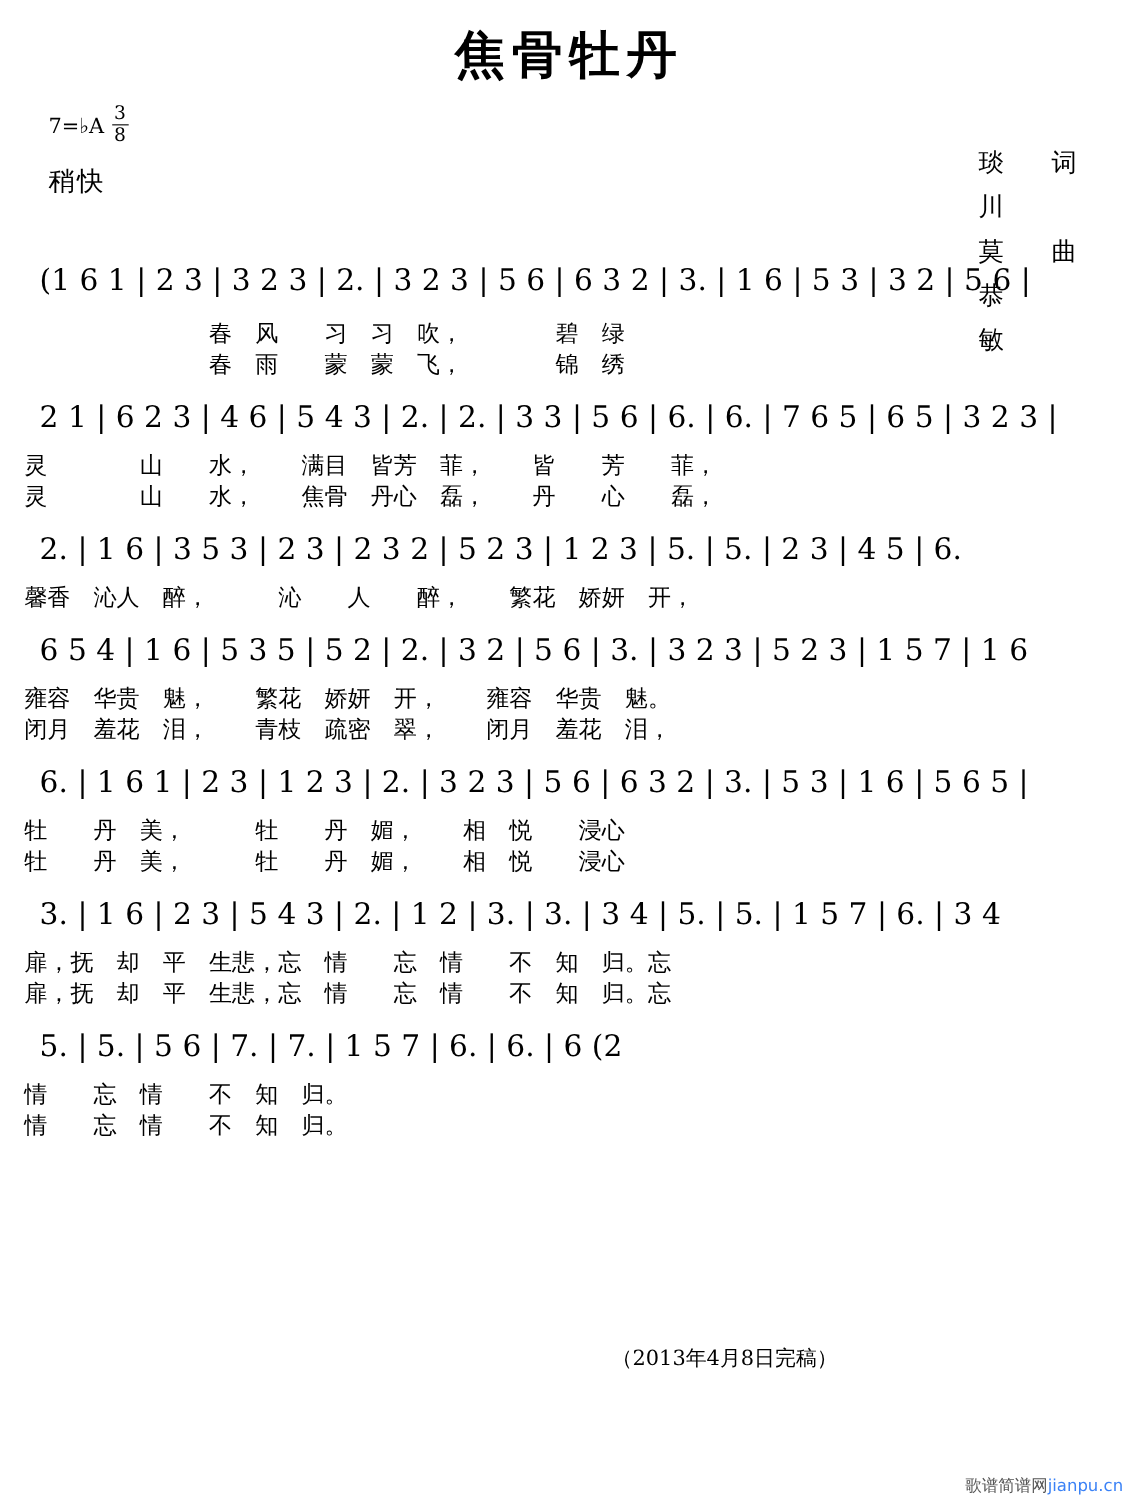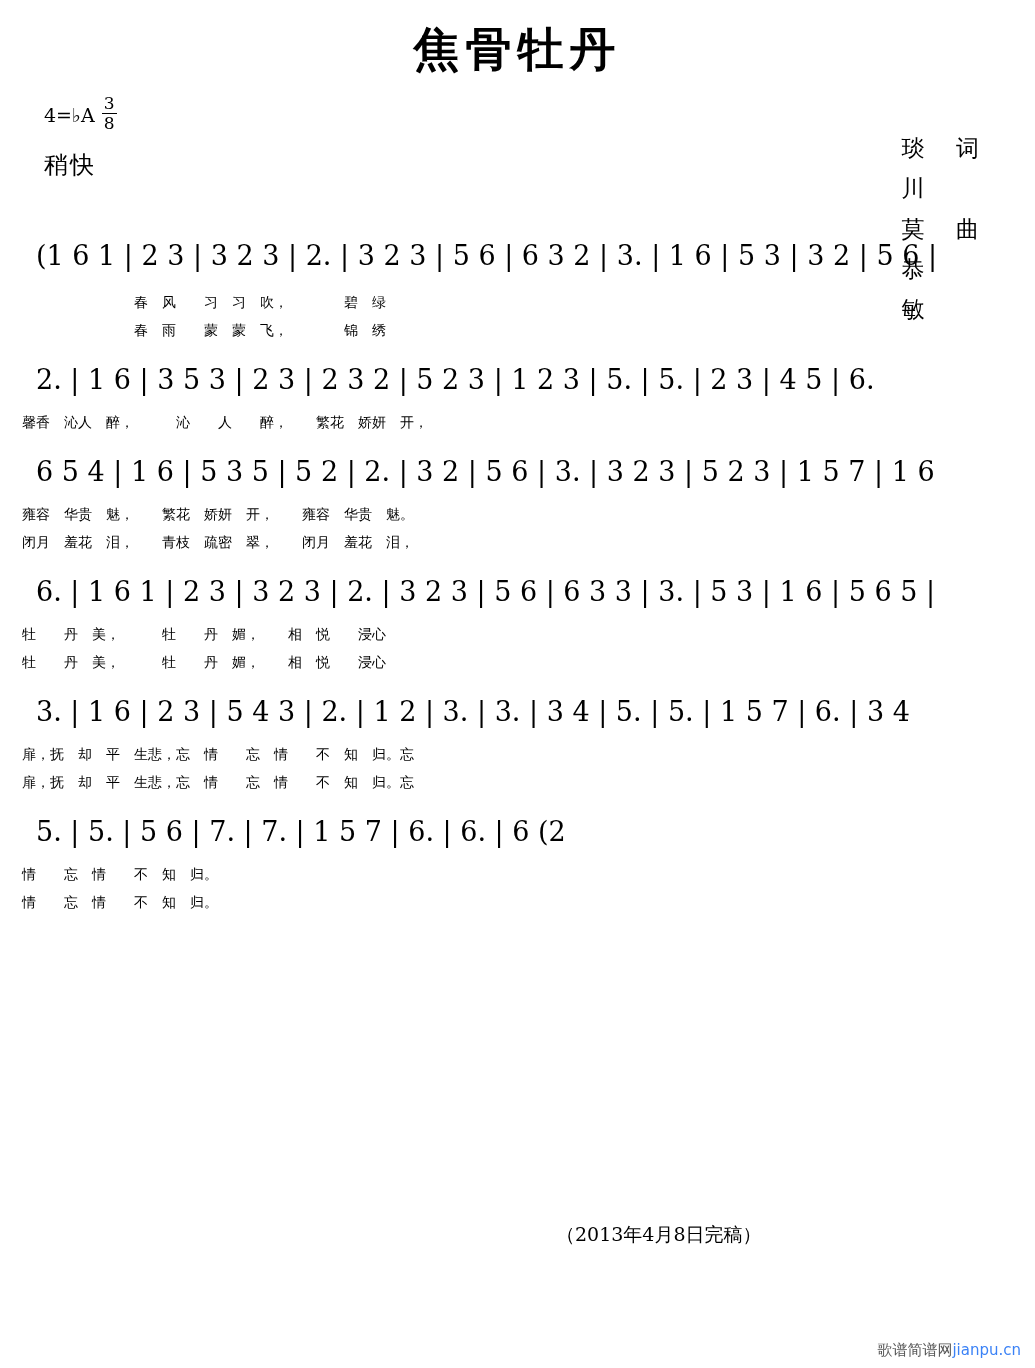--- a/index.html
+++ b/index.html
@@ -63,21 +63,21 @@
     right: 56px;
     top: 128px;
     font-family: "DejaVu Serif", serif;
     font-size: 23px;
     line-height: 1.75;
     text-align: right;
   }
   .credit-row {
     display: flex;
     justify-content: flex-end;
-    gap: 0px;
+    gap: 12px;
   }
   .credit-row span.n { display: inline-block; width: 44px; text-align: center; }
   .credit-row span.r { display: inline-block; width: 44px; text-align: right; }
 
   .systems {
     position: absolute;
     top: 228px;
     left: 0;
     width: 1035px;
   }
@@ -90,21 +90,21 @@
     height: 56px;
     font-family: "DejaVu Serif", serif;
     font-size: 27px;
     white-space: pre;
     letter-spacing: 0px;
     padding-left: 36px;
     line-height: 56px;
   }
   .lyrics {
     font-family: Liberation Serif, serif;
-    font-size: 14px;
+    font-size: 21px;
     white-space: pre;
     padding-left: 22px;
     line-height: 30px;
     letter-spacing: 0px;
   }
   .lyrics.l2 { margin-top: -2px; }
 
   .footer-note {
     position: absolute;
     left: 556px;
@@ -124,21 +124,21 @@
 </style>
 </head>
 <body>
 
 <div class="sheet">
 
   <div class="title">焦骨牡丹</div>
 
   <div class="meta-left">
     <div class="keyline">
-      <span>4=♭A</span>
+      <span>7=♭A</span>
       <span class="frac">
         <span class="num">3</span>
         <span class="den">8</span>
       </span>
     </div>
     <div class="tempo">稍快</div>
   </div>
 
   <div class="meta-right">
     <div class="credit-row">
@@ -157,34 +157,39 @@
       <div class="notes">(1 6 1 | 2 3 | 3 2 3 | 2. | 3 2 3 | 5 6 | 6 3 2 | 3. | 1 6 | 5 3 | 3 2 | 5 6 |</div>
       <div class="lyrics"></div>
       <div class="lyrics l2"></div>
     </div>
 
     <div class="system">
       <div class="lyrics">　　　　　　　　春　风　　习　习　吹，　　　　碧　绿</div>
       <div class="lyrics l2">　　　　　　　　春　雨　　蒙　蒙　飞，　　　　锦　绣</div>
     </div>
 
+    <div class="system">
+      <div class="notes">2 1 | 6 2 3 | 4 6 | 5 4 3 | 2. | 2. | 3 3 | 5 6 | 6. | 6. | 7 6 5 | 6 5 | 3 2 3 |</div>
+      <div class="lyrics">灵　　　　山　　水，　　满目　皆芳　菲，　　皆　　芳　　菲，</div>
+      <div class="lyrics l2">灵　　　　山　　水，　　焦骨　丹心　磊，　　丹　　心　　磊，</div>
+    </div>
 
     <div class="system">
       <div class="notes">2. | 1 6 | 3 5 3 | 2 3 | 2 3 2 | 5 2 3 | 1 2 3 | 5. | 5. | 2 3 | 4 5 | 6.</div>
       <div class="lyrics">馨香　沁人　醉，　　　沁　　人　　醉，　　繁花　娇妍　开，</div>
     </div>
 
     <div class="system">
       <div class="notes">6 5 4 | 1 6 | 5 3 5 | 5 2 | 2. | 3 2 | 5 6 | 3. | 3 2 3 | 5 2 3 | 1 5 7 | 1 6</div>
       <div class="lyrics">雍容　华贵　魅，　　繁花　娇妍　开，　　雍容　华贵　魅。</div>
       <div class="lyrics l2">闭月　羞花　泪，　　青枝　疏密　翠，　　闭月　羞花　泪，</div>
     </div>
 
     <div class="system">
-      <div class="notes">6. | 1 6 1 | 2 3 | 3 2 3 | 2. | 3 2 3 | 5 6 | 6 3 3 | 3. | 5 3 | 1 6 | 5 6 5 |</div>
+      <div class="notes">6. | 1 6 1 | 2 3 | 1 2 3 | 2. | 3 2 3 | 5 6 | 6 3 2 | 3. | 5 3 | 1 6 | 5 6 5 |</div>
       <div class="lyrics">牡　　丹　美，　　　牡　　丹　媚，　　相　悦　　浸心</div>
       <div class="lyrics l2">牡　　丹　美，　　　牡　　丹　媚，　　相　悦　　浸心</div>
     </div>
 
     <div class="system">
       <div class="notes">3. | 1 6 | 2 3 | 5 4 3 | 2. | 1 2 | 3. | 3. | 3 4 | 5. | 5. | 1 5 7 | 6. | 3 4</div>
       <div class="lyrics">扉，抚　却　平　生悲，忘　情　　忘　情　　不　知　归。忘</div>
       <div class="lyrics l2">扉，抚　却　平　生悲，忘　情　　忘　情　　不　知　归。忘</div>
     </div>
 

